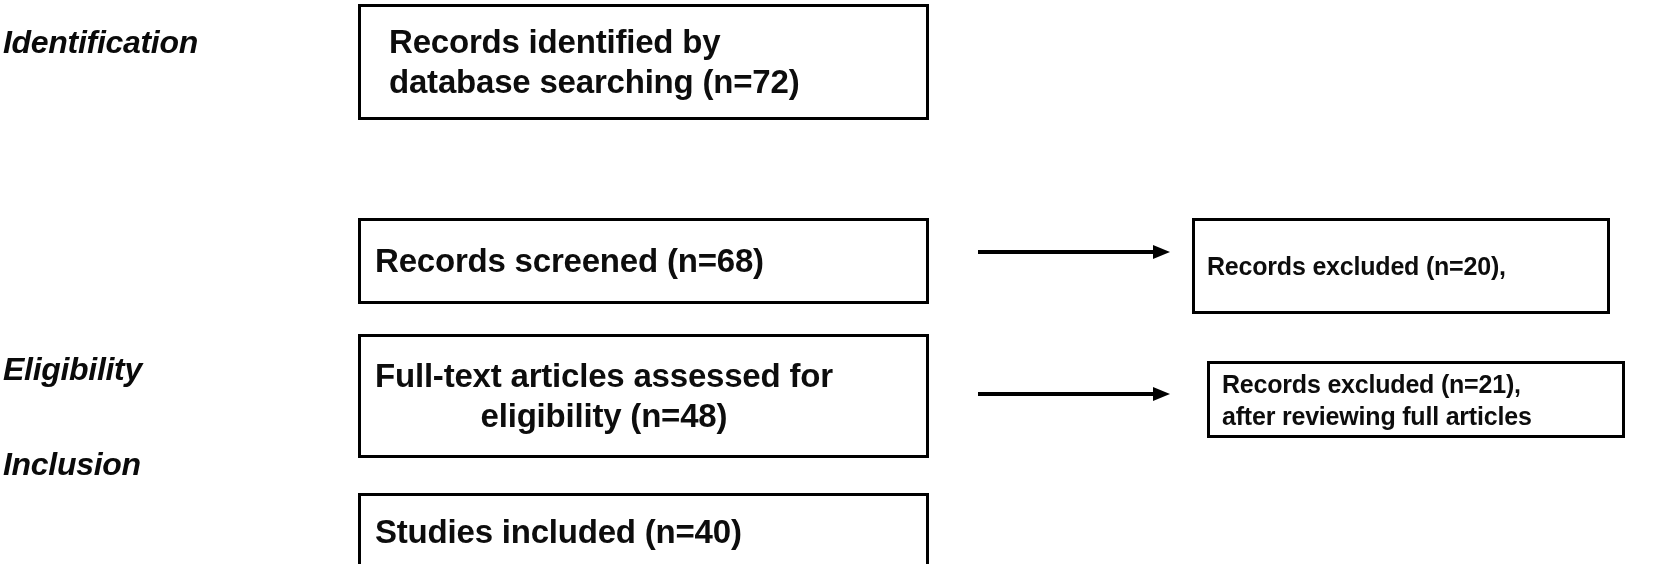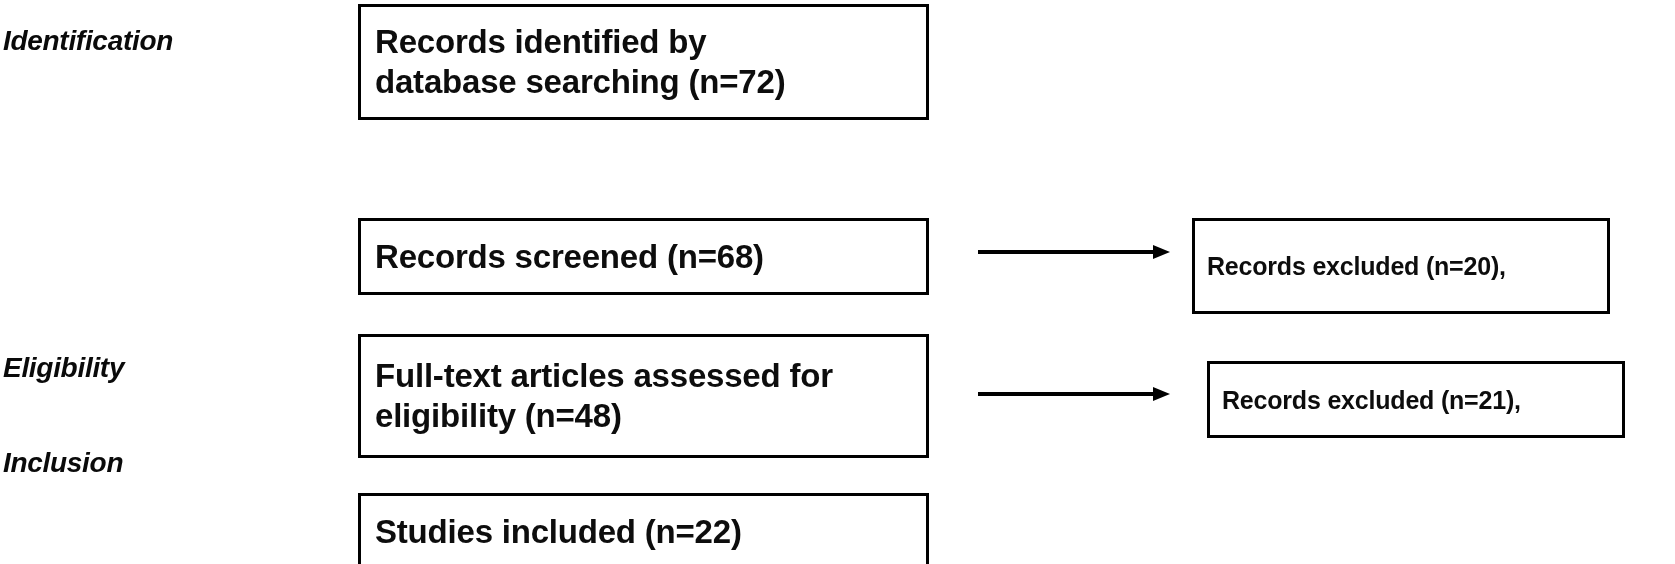--- a/index.html
+++ b/index.html
@@ -15,21 +15,21 @@
     position: relative;
     width: 1675px;
     height: 564px;
     background: #ffffff;
     overflow: hidden;
   }
   .stage-label {
     position: absolute;
     font-style: italic;
     font-weight: bold;
-    font-size: 28px;
+    font-size: 32px;
     line-height: 1.05;
     letter-spacing: -0.3px;
     color: #0a0a0a;
     white-space: nowrap;
     text-align: right;
   }
   .flow-box {
     position: absolute;
     box-sizing: border-box;
     border: 3px solid #000000;
@@ -87,43 +87,43 @@
 
 
   <div class="stage-label" style="left:3px; top:353px;">
     <span>Eligibility</span>
   </div>
 
   <div class="stage-label" style="left:3px; top:448px;">
     <span>Inclusion</span>
   </div>
 
-  <div class="flow-box main-box" style="left:358px; top:4px; width:571px; height:116px;">
+  <div class="flow-box main-box" style="left:358px; top:4px; width:571px; height:116px;padding-left:14px;">
     <div class="box-text">
       <div>Records identified by</div>
       <div>database searching (n=72)</div>
     </div>
   </div>
 
-  <div class="flow-box main-box" style="left:358px; top:218px; width:571px; height:77px;">
+  <div class="flow-box main-box" style="left:358px; top:218px; width:571px; height:86px;">
     <div class="box-text">
       <div>Records screened (n=68)</div>
     </div>
   </div>
 
-  <div class="flow-box main-box" style="left:358px; top:334px; width:571px; height:124px;">
+  <div class="flow-box main-box" style="left:358px; top:334px; width:571px; height:124px;text-align:center;">
     <div class="box-text">
       <div>Full-text articles assessed for</div>
       <div>eligibility (n=48)</div>
     </div>
   </div>
 
   <div class="flow-box main-box" style="left:358px; top:493px; width:571px; height:77px;">
     <div class="box-text">
-      <div>Studies included (n=22)</div>
+      <div>Studies included (n=40)</div>
     </div>
   </div>
 
   <div class="arrow" style="left:978px; top:245px; width:192px;">
     <div class="shaft" style="width:178px;"></div>
     <div class="head" style="left:175px;"></div>
   </div>
 
   <div class="arrow" style="left:978px; top:387px; width:192px;">
     <div class="shaft" style="width:178px;"></div>
@@ -132,16 +132,17 @@
 
   <div class="flow-box excl-box" style="left:1192px; top:218px; width:418px; height:96px;">
     <div class="box-text">
       <div>Records excluded (n=20),</div>
     </div>
   </div>
 
   <div class="flow-box excl-box" style="left:1207px; top:361px; width:418px; height:77px;">
     <div class="box-text">
       <div>Records excluded (n=21),</div>
+      <div>after reviewing full articles</div>
     </div>
   </div>
 
 </div>
 
 </body></html>

